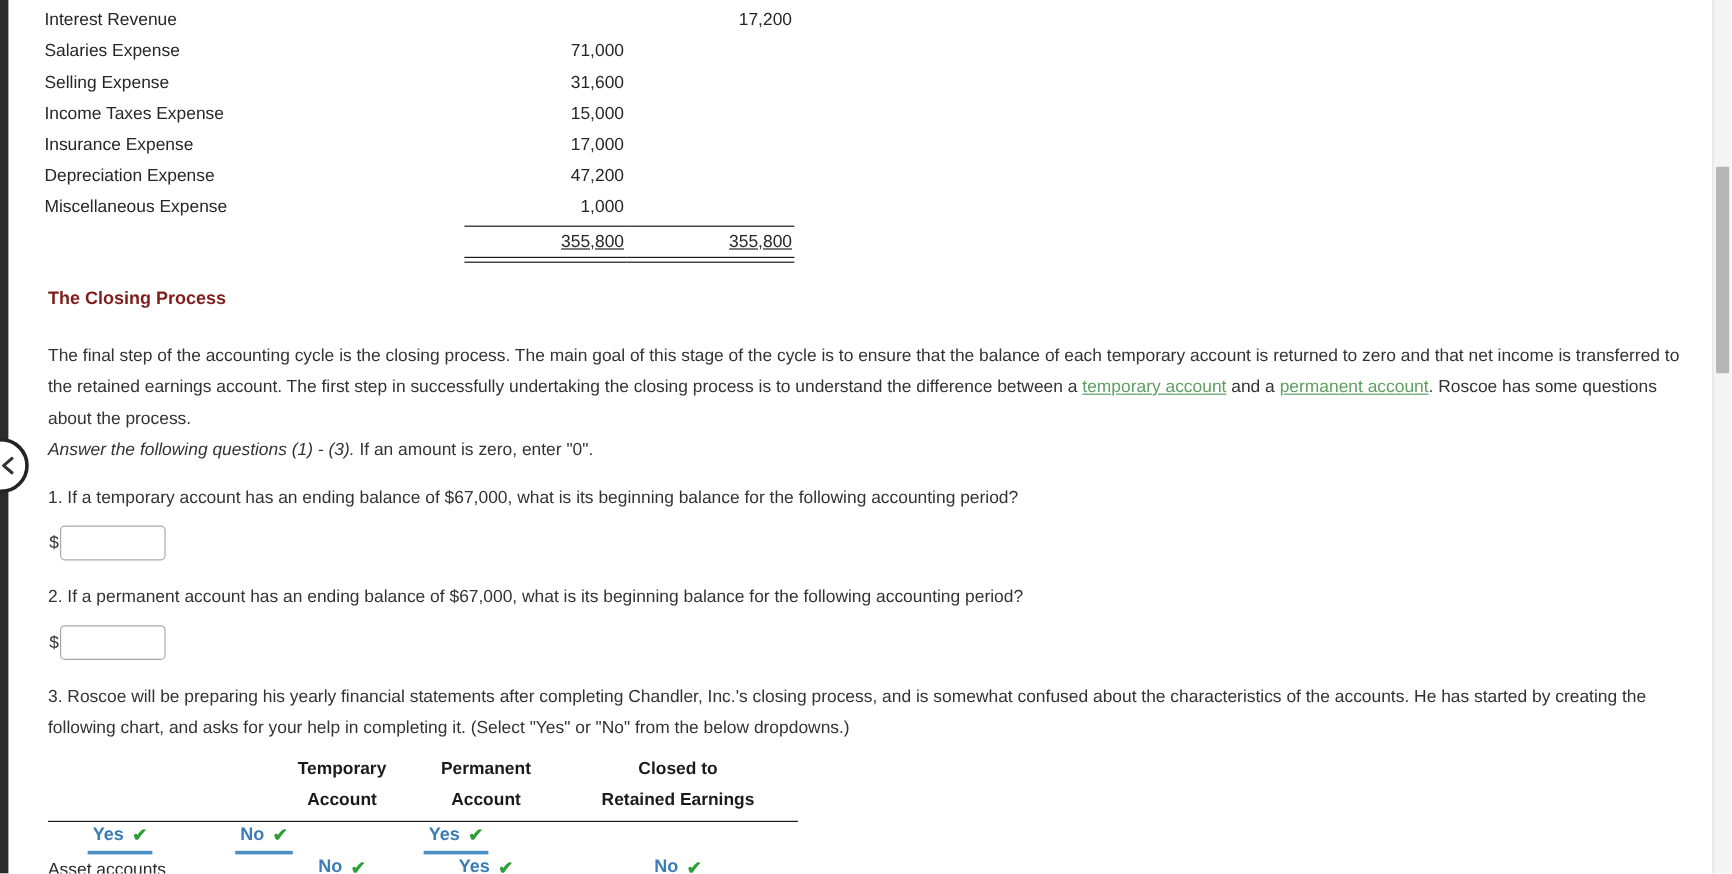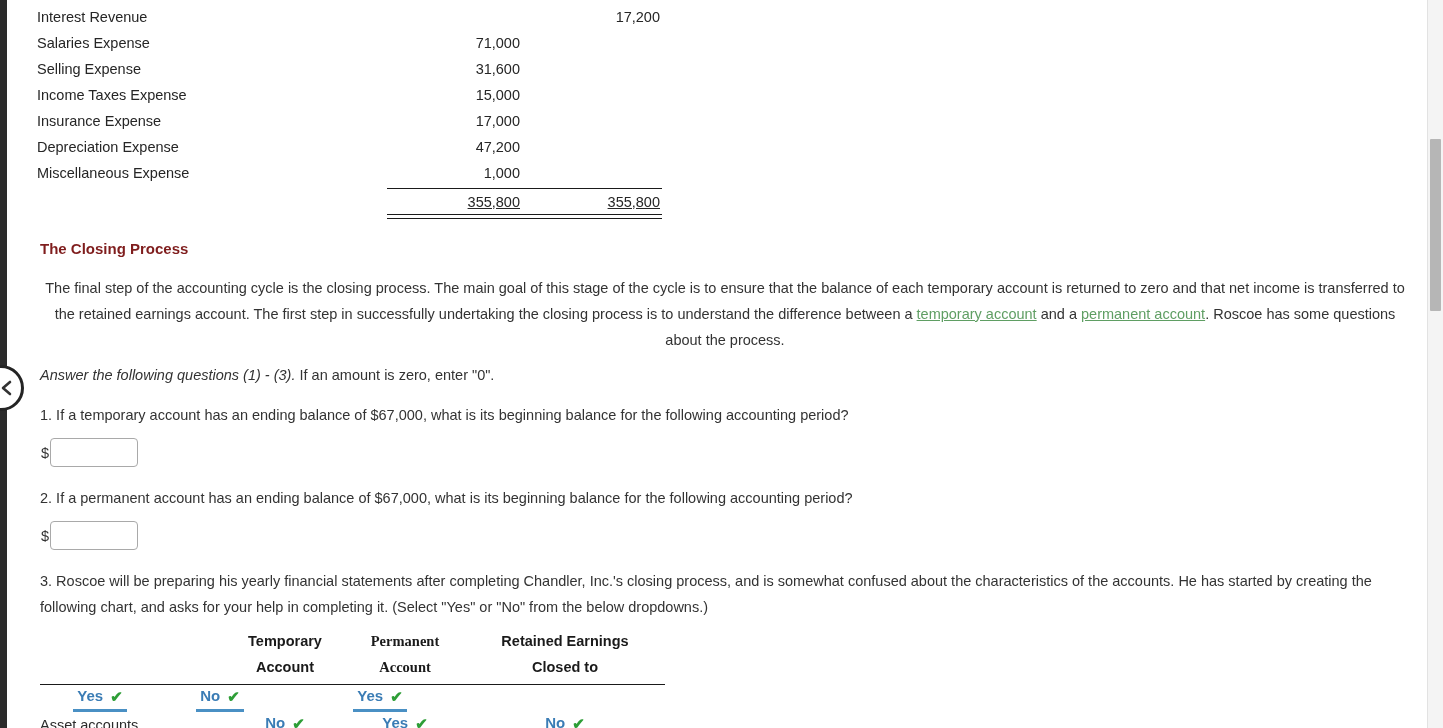--- a/index.html
+++ b/index.html
@@ -128,21 +128,21 @@
   }
 
   .para {
     position: absolute;
     left: 40px;
     width: 1370px;
     font-size: 14.5px;
     line-height: 26px;
     color: #333333;
   }
-  .para.p1 { top: 275px; text-align: center; }
+  .para.p1 { top: 284px; text-align: left; }
   .para.p2 { top: 362px; }
   .para.q1 { top: 402px; }
   .para.q2 { top: 485px; }
   .para.q3 { top: 568px; width: 1370px; }
 
   .lnk {
     color: #5f9e63;
   }
   .ital { font-style: italic; margin-top: 24px; }
 
@@ -181,21 +181,21 @@
     color: #262626;
   }
   .chart-head {
     display: flex;
     font-weight: bold;
     color: #1a1a1a;
     text-align: center;
   }
   .chart-head .c0 { width: 185px; }
   .chart-head .c1 { width: 120px; }
-  .chart-head .c2 { width: 120px; font-family: Liberation Serif, serif; }
+  .chart-head .c2 { width: 120px; }
   .chart-head .c3 { width: 200px; }
   .chart-head .hl { line-height: 26px; }
   .chart-rule {
     border-top: 1.5px solid #1a1a1a;
     width: 625px;
     margin-top: 4px;
   }
   .chart-row {
     display: flex;
     align-items: flex-start;
@@ -342,22 +342,22 @@
         </div>
         <div class="c1">
           <div class="hl">Temporary</div>
           <div class="hl">Account</div>
         </div>
         <div class="c2">
           <div class="hl">Permanent</div>
           <div class="hl">Account</div>
         </div>
         <div class="c3">
+          <div class="hl">Closed to</div>
           <div class="hl">Retained Earnings</div>
-          <div class="hl">Closed to</div>
         </div>
       </div>
 
       <div class="chart-rule"></div>
 
       <div class="chart-row">
         <div class="c1 cell">
           <span class="dd">
             <span class="dd-val">Yes</span>
             <span class="check">✔</span>

